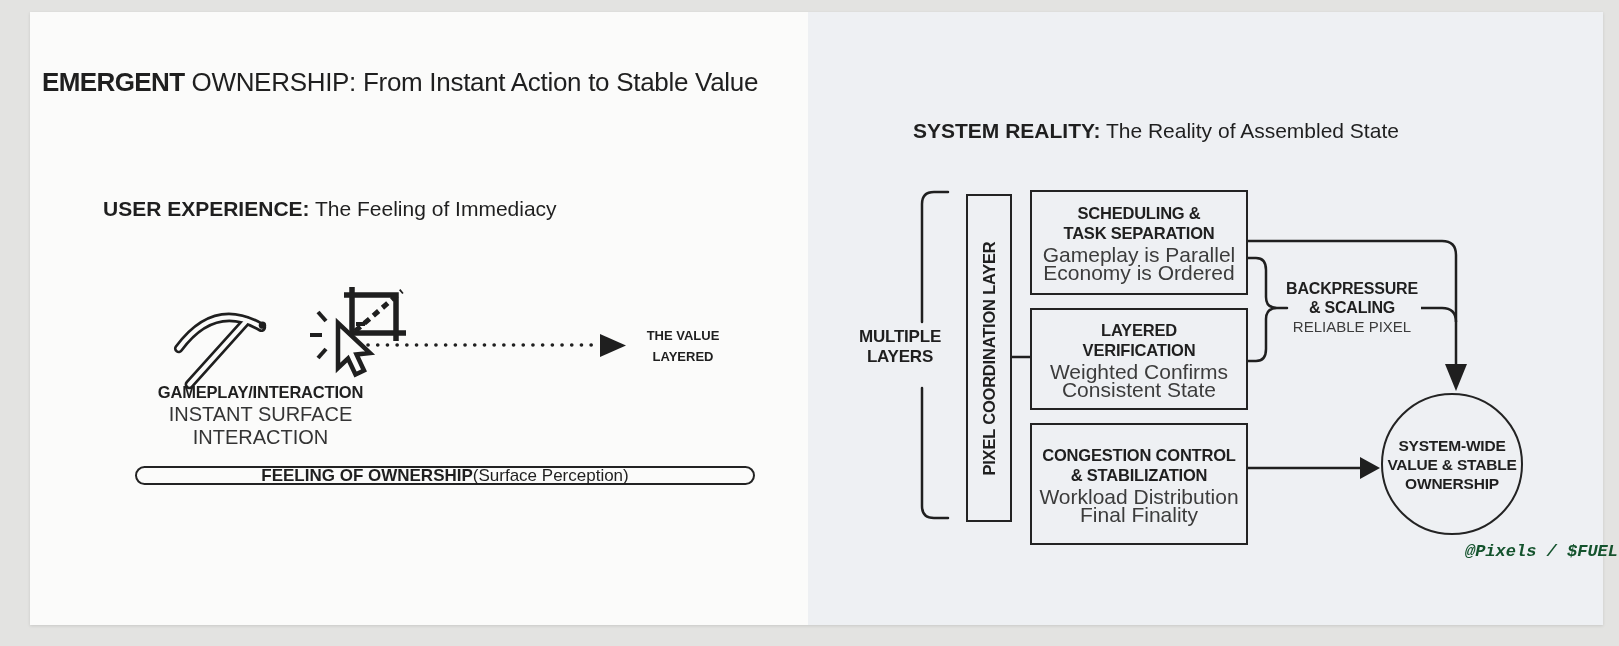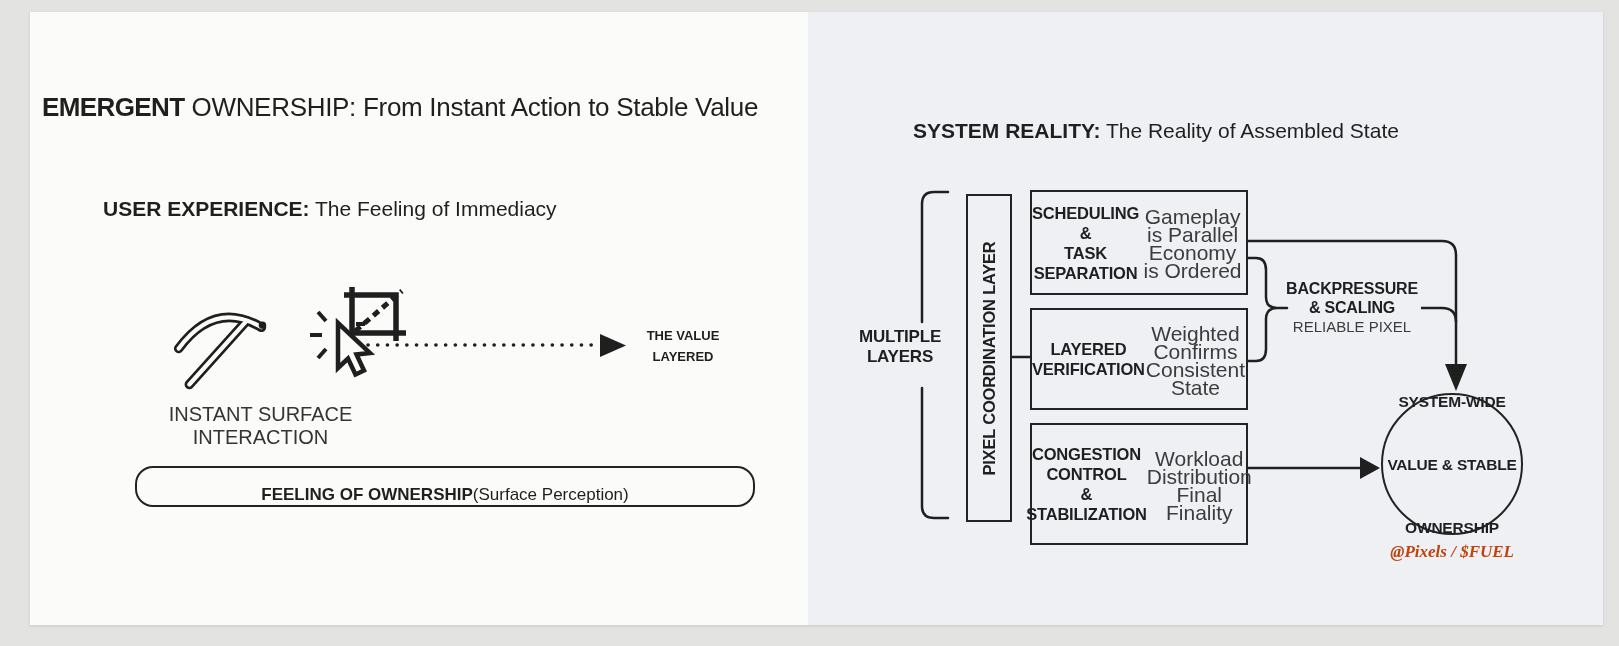--- a/index.html
+++ b/index.html
@@ -16,81 +16,81 @@
     background: var(--card-bg, #fbfbfa);
     box-shadow: 0 1px 3px rgba(0,0,0,.12);
   }
   .right-tint {
     position:absolute; left:808px; top:12px; width:795px; height:613px;
     background: var(--right-tint, #eef0f3);
   }
   svg.overlay { position:absolute; left:0; top:0; width:1619px; height:646px; color: var(--ink,#1f1f1f); }
   .abs { position:absolute; }
 
-  .l-title { left:42px; top:92px; font-size:26px; letter-spacing:-0.3px; white-space:nowrap;text-align:center; }
+  .l-title { left:42px; top:67px; font-size:26px; letter-spacing:-0.3px; white-space:nowrap;text-align:center; }
   .l-title .heavy { font-weight:700; letter-spacing:-0.6px; }
   .sec-title { font-size:21px; white-space:nowrap; }
   .sec-title .heavy { font-weight:700;margin-top:12px; }
   .l-subtitle { left:103px; top:197px; }
   .r-title { left:913px; top:119px; }
 
   .center-txt { text-align:center; }
   .gameplay-label { left:118px; top:383px; width:285px; font-size:16.5px; font-weight:700; letter-spacing:-0.2px; }
   .gameplay-sublabel { left:118px; top:403px; width:285px; font-size:20px; color:#343434; }
   .value-process { left:616px; top:325px; width:134px; font-size:13px; font-weight:700; line-height:21px; }
 
   .pill {
-    left:135px; top:466px; width:620px; height:41px;
+    left:135px; top:466px; width:620px; height:19px;
     border:2.5px solid #232323; border-radius:18px;
-    display:flex; align-items:flex-end; justify-content:center;
+    display:flex; align-items:center; justify-content:center;
     font-size:17px; white-space:nowrap; background:transparent;
   }
   .pill .heavy { font-weight:700; }
 
   .multiple-layers { left:830px; top:327px; width:140px; font-size:17px; font-weight:700; line-height:20px; letter-spacing:-0.2px; }
 
   .pixel-box {
     left:966px; top:194px; width:46px; height:328px;
     border:2.5px solid #232323;
     display:flex; align-items:center; justify-content:center;
     background:transparent;
   }
   .pixel-box span {
     transform: rotate(-90deg); white-space:nowrap;
     font-size:16.5px; font-weight:700; letter-spacing:-0.2px;
   }
 
   .proc-box {
     left:1030px; width:218px;
     border:2.5px solid #232323;
-    display:flex; flex-direction:row; align-items:center; justify-content:center;
+    display:flex; flex-direction:column; align-items:center; justify-content:center;
     text-align:center; background:transparent;
   }
   .proc-box .bt { font-size:16.5px; font-weight:700; line-height:20px; letter-spacing:-0.2px; }
   .proc-box .bs { font-size:21px; line-height:18px; color:#3c3c3c; margin-top:3px; }
   .box-1 { top:190px; height:105px; }
   .box-2 { top:308px; height:102px; }
   .box-3 { top:423px; height:122px; }
 
   .backpressure { left:1286px; top:279px; width:132px; line-height:19px; }
   .backpressure .b1 { font-size:16px; font-weight:700; letter-spacing:-0.2px; display:block; }
   .backpressure .b3 { font-size:15px; color:#3c3c3c; display:block; }
 
   .value-circle {
     left:1381px; top:393px; width:142px; height:142px;
     border:2.5px solid #232323; border-radius:50%;
     background: var(--right-tint, #eef0f3);
     display:flex; flex-direction:column; align-items:center; justify-content:center;
-    text-align:center; font-size:15.5px; font-weight:700; line-height:19px; letter-spacing:-0.2px;gap:44px;
+    text-align:center; font-size:15.5px; font-weight:700; line-height:19px; letter-spacing:-0.2px;
   }
 
   .signature {
-    left:1304px; top:542px; width:210px; text-align:right;
-    font-family:Liberation Serif, serif; font-style:italic; font-weight:600;
-    font-size:17px; color:#c2410c; white-space:nowrap;
+    left:1408px; top:542px; width:210px; text-align:right;
+    font-family:Liberation Mono, monospace; font-style:italic; font-weight:600;
+    font-size:17px; color:#14532d; white-space:nowrap;
   }
 
   .block { display:block; }
 </style>
 </head>
 <body>
 
 <div class="stage">
   <div class="card"></div>
   <div class="right-tint"></div>
@@ -139,20 +139,21 @@
     </g>
     <g>
       <path d="M30,38 L22,29" stroke-width="4"></path>
       <path d="M26,52 H14" stroke-width="4"></path>
       <path d="M30,66 L22,75" stroke-width="4"></path>
       <path d="M60,41 H69" stroke-width="4"></path>
       <path d="M42,40 v45 l10,-9.5 l7.5,16 l8.5,-4 l-7.5,-16 l13.5,-1.5 z" fill="#fbfbfa" stroke-width="4.5" stroke-linejoin="miter"></path>
     </g>
   </svg>
 
+  <div class="abs center-txt gameplay-label">GAMEPLAY/INTERACTION</div>
   <div class="abs center-txt gameplay-sublabel">INSTANT SURFACE INTERACTION</div>
 
   <div class="abs center-txt value-process">
     <span class="block">THE VALUE</span>
     <span class="block">LAYERED</span>
   </div>
 
   <div class="abs pill">
     <span class="heavy">FEELING OF OWNERSHIP</span>
       <span> (Surface Perception)</span>

